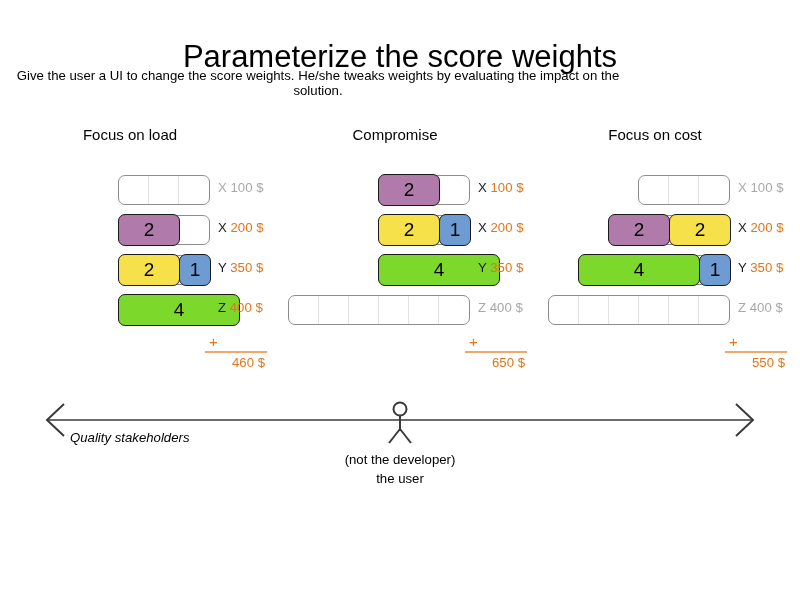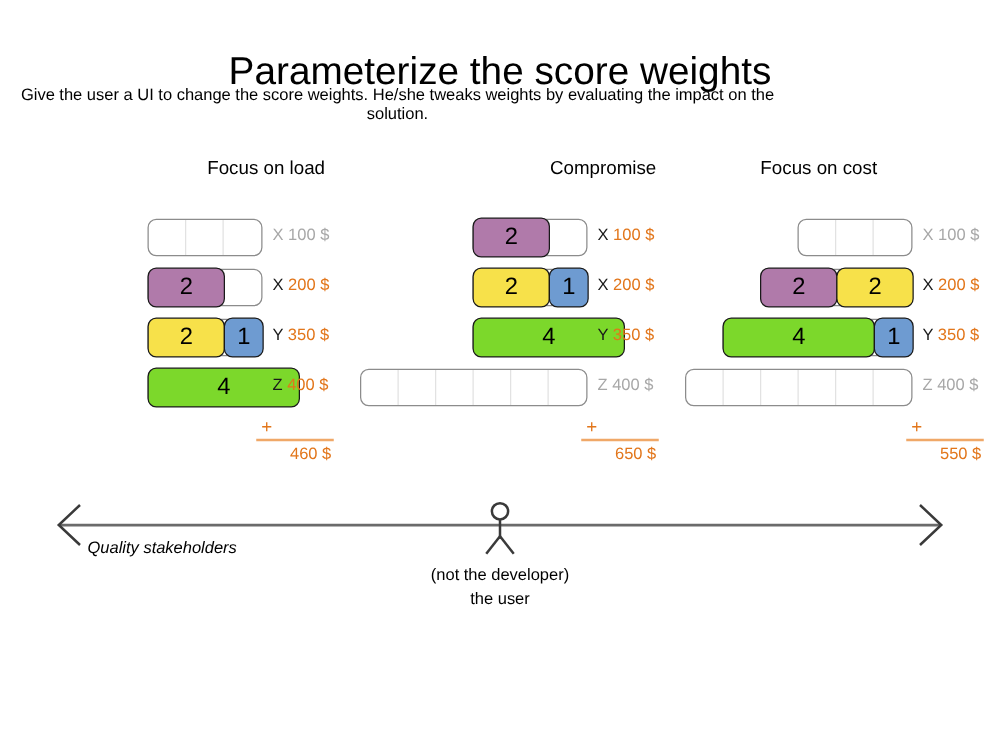--- a/index.html
+++ b/index.html
@@ -152,21 +152,21 @@
   }
 </style>
 </head>
 <body>
 
 <h1 id="page-title">Parameterize the score weights</h1>
 <div id="page-subtitle">Give the user a UI to change the score weights. He/she tweaks weights by evaluating the impact on the solution.</div>
 
 <div id="columns-container">
     <div class="column" style="left: 0px;">
-      <div class="col-title" style="left: 0px; text-align: right;">Focus on load</div>
+      <div class="col-title" style="left: 0px;">Focus on load</div>
       <div class="rows">
         <div class="row">
           <div class="track" style="left: 118px; width: 92px;">
             <div class="slot"></div>
             <div class="slot"></div>
             <div class="slot"></div>
           </div>
           <div class="rowlabel inactive" style="left: 218px;"><span class="letter">X</span> <span class="price">100 $</span></div>
         </div>
         <div class="row">
@@ -212,21 +212,21 @@
           <div class="rowlabel" style="left: 218px;"><span class="letter">Z</span> <span class="price">400 $</span></div>
         </div>
       </div>
       <div class="total" style="top: 210px; left: 205px; width: 62px;">
         <span class="plus">+</span>
         <span class="rule"></span>
         <span class="sum">460 $</span>
       </div>
     </div>
     <div class="column" style="left: 0px;">
-      <div class="col-title" style="left: 265px; text-align: right;">Compromise</div>
+      <div class="col-title" style="left: 265px;">Compromise</div>
       <div class="rows">
         <div class="row">
           <div class="track" style="left: 378px; width: 92px;">
             <div class="slot"></div>
             <div class="slot"></div>
             <div class="slot"></div>
           </div>
           <div class="blocks" style="left: 378px;">
             <div class="block" style="width: 62px; background: rgb(176, 122, 170);">
               <span>2</span>

